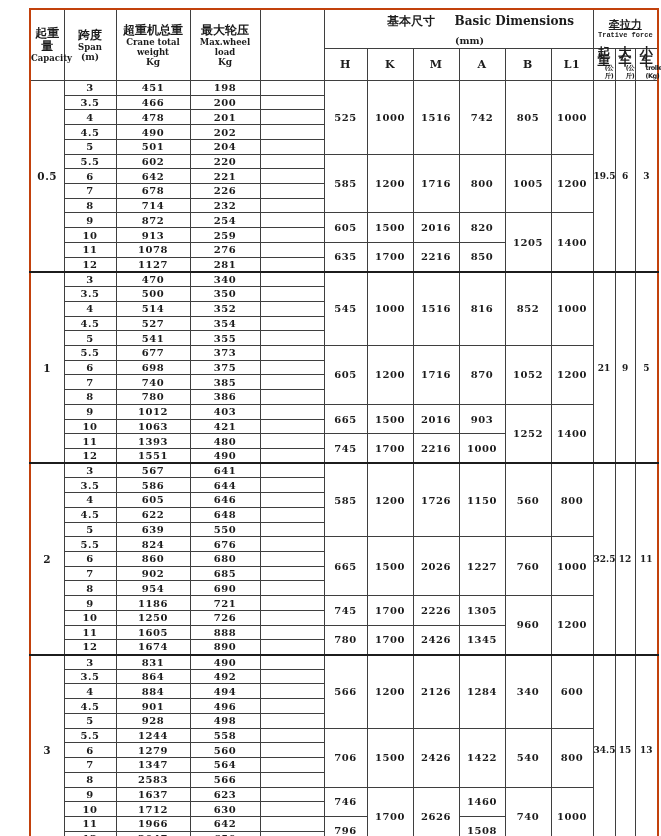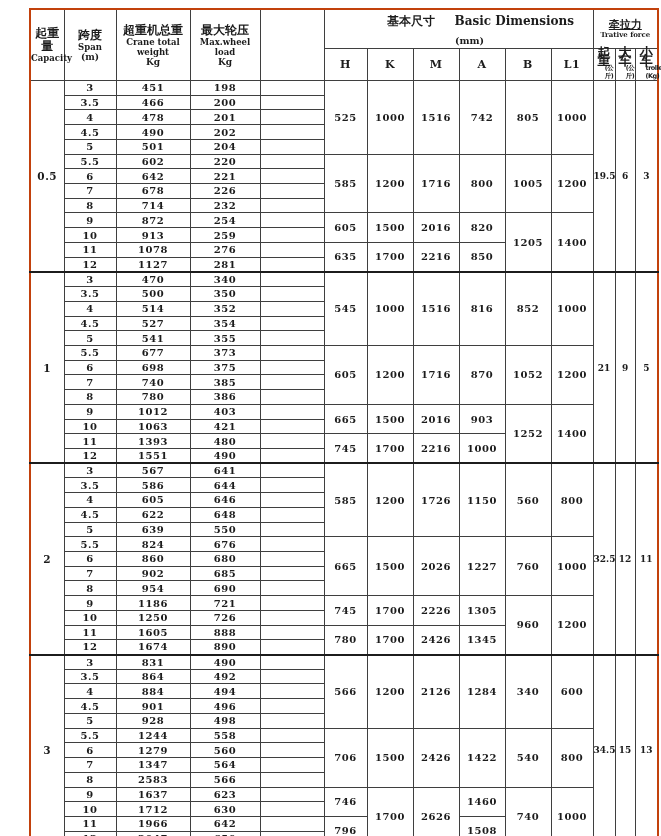--- a/index.html
+++ b/index.html
@@ -6,21 +6,21 @@
   body{width:661px;height:836px;overflow:hidden;}
   .page{padding:8px 0 0 29px;}
   table{border-collapse:collapse;table-layout:fixed;width:628px;border:2px solid #c2410c;}
   th,td{border:1px solid #3f3f3f;text-align:center;vertical-align:middle;padding:0;
         font-family:"DejaVu Serif","Liberation Serif",serif;color:#1c1c1c;overflow:visible;}
   tr.h1{height:30px;} tr.h2{height:26px;}
   tr.data-row{height:14.73px;}
   .zh{font-family:"DejaVu Sans","Liberation Sans",sans-serif;font-weight:bold;font-size:12px;line-height:13px;display:block;}
   .zh-sm{font-family:"DejaVu Sans","Liberation Sans",sans-serif;font-weight:bold;font-size:11px;line-height:12px;display:block;text-decoration:underline;}
   .en{font-weight:bold;font-size:8.5px;line-height:10px;display:block;letter-spacing:0;}
-  .en-xs{font-weight:bold;font-size:7px;line-height:8px;display:block;}
+  .en-xs{font-weight:bold;font-size:7px;line-height:8px;display:block;font-family:Liberation Mono, monospace;}
   .unit{font-weight:bold;font-size:9px;line-height:10px;display:block;}
   .dims-head .zh{display:inline;font-size:12px;margin-left:44px;}
   .dims-head .en{display:inline;font-size:12px;margin-left:14px;}
   .dims-head .unit{display:inline;font-size:9.5px;margin-left:22px;}
   th.dimletter{font-size:11px;font-weight:bold;letter-spacing:.5px;}
   th.tsub{font-family:"DejaVu Sans","Liberation Sans",sans-serif;font-weight:bold;}
   .t-zh{font-size:13px;line-height:8px;display:block;}
   .t-un{font-size:6.5px;line-height:7.5px;display:block;letter-spacing:-0.5px;margin-left:10px;}
   td.data{font-size:10px;font-weight:bold;letter-spacing:.5px;}
   td.cap{font-size:10.5px;font-weight:bold;letter-spacing:.5px;}

